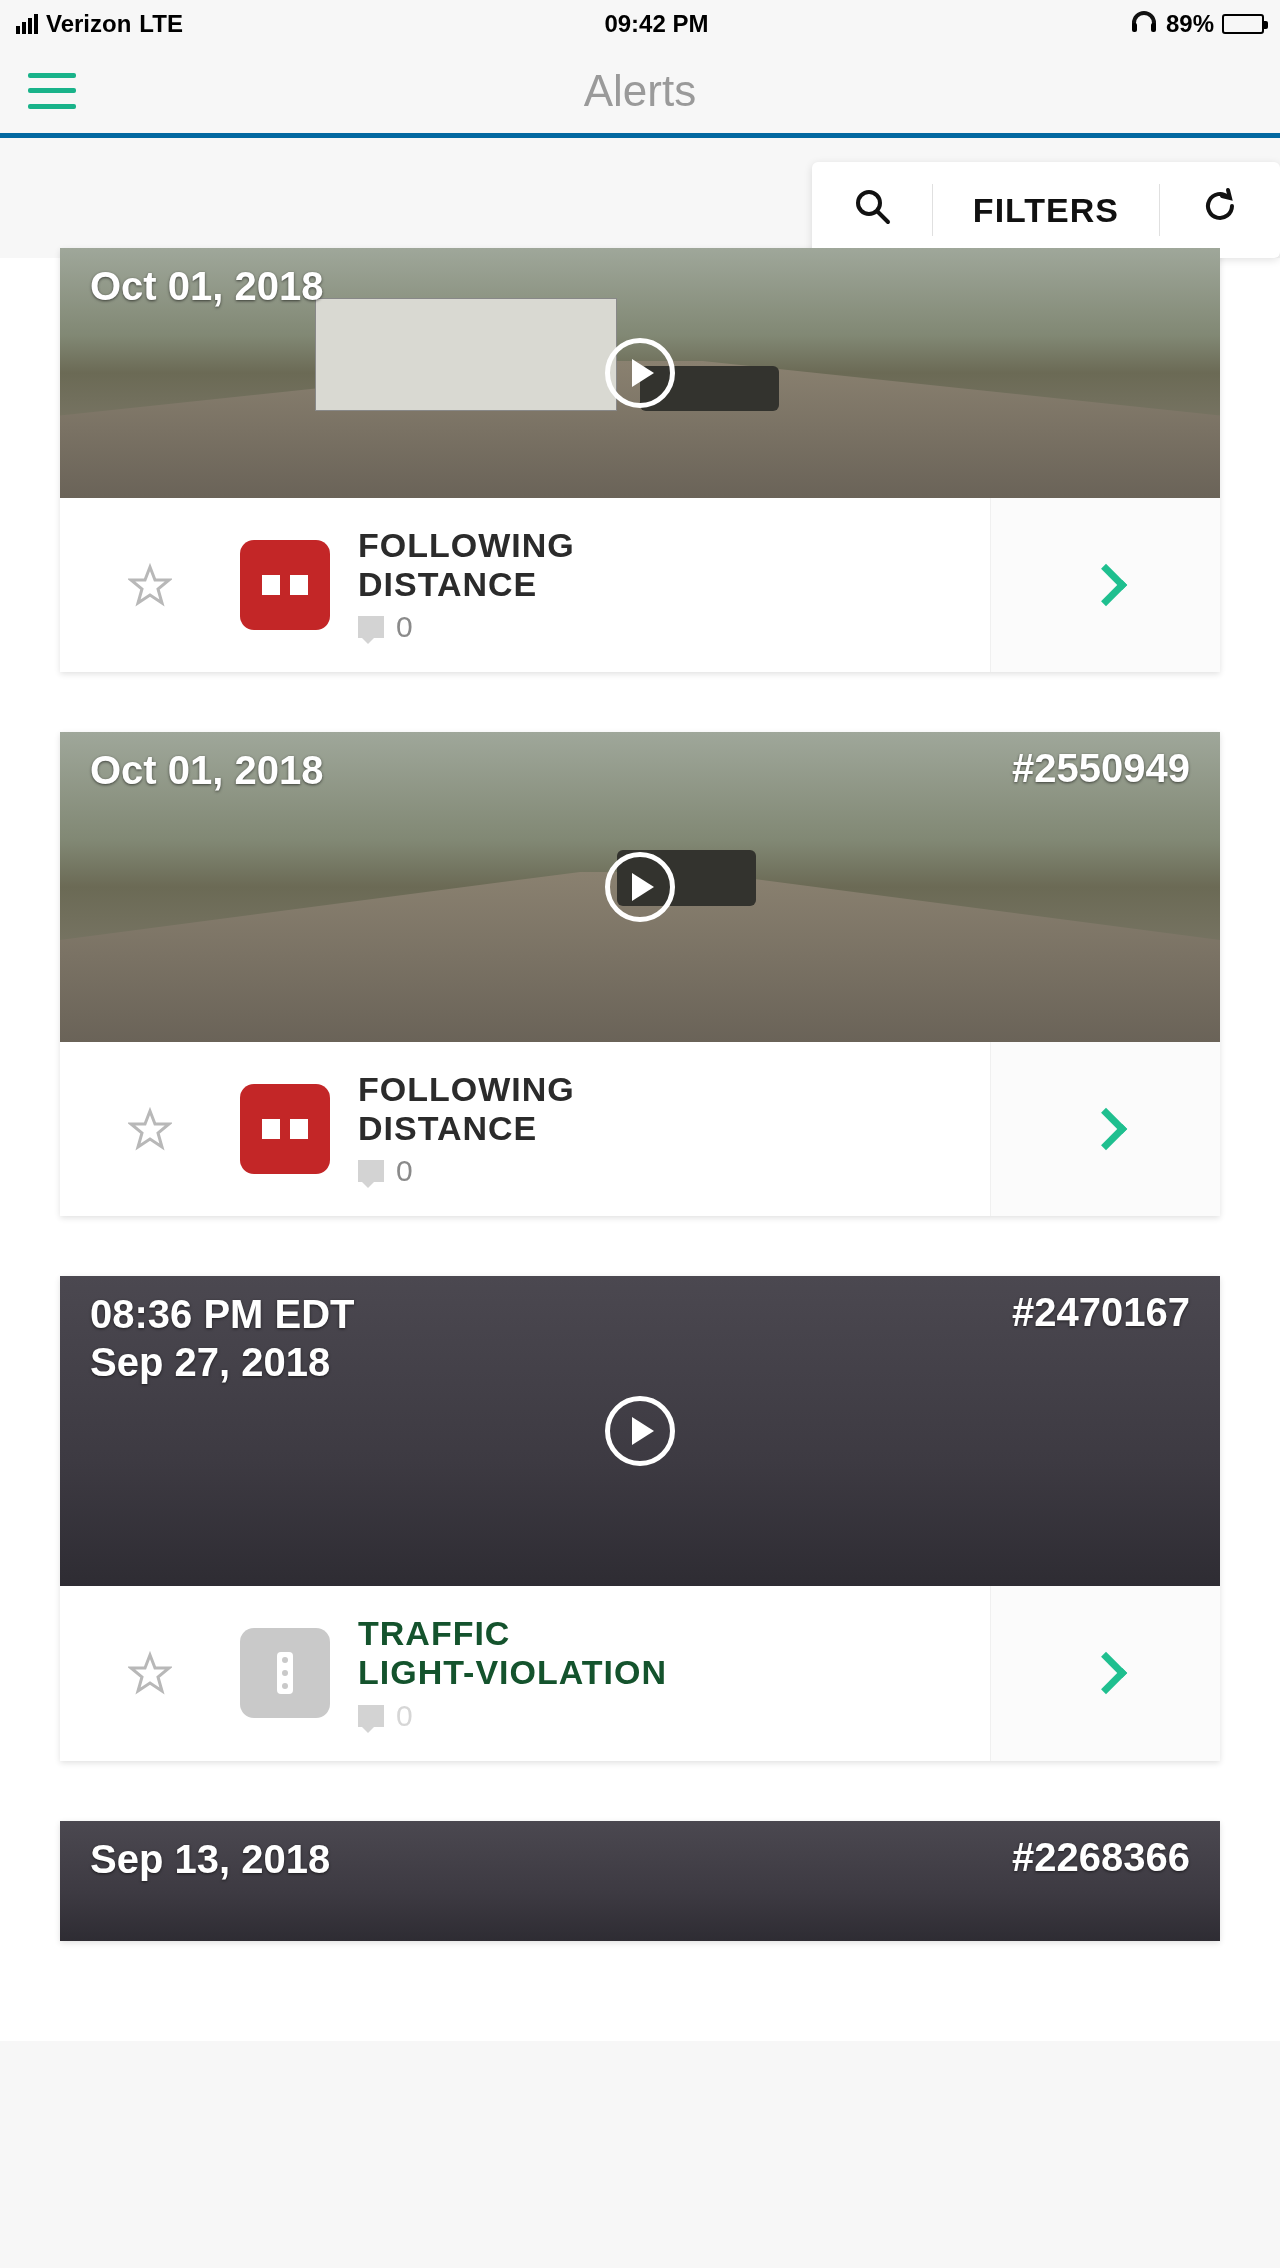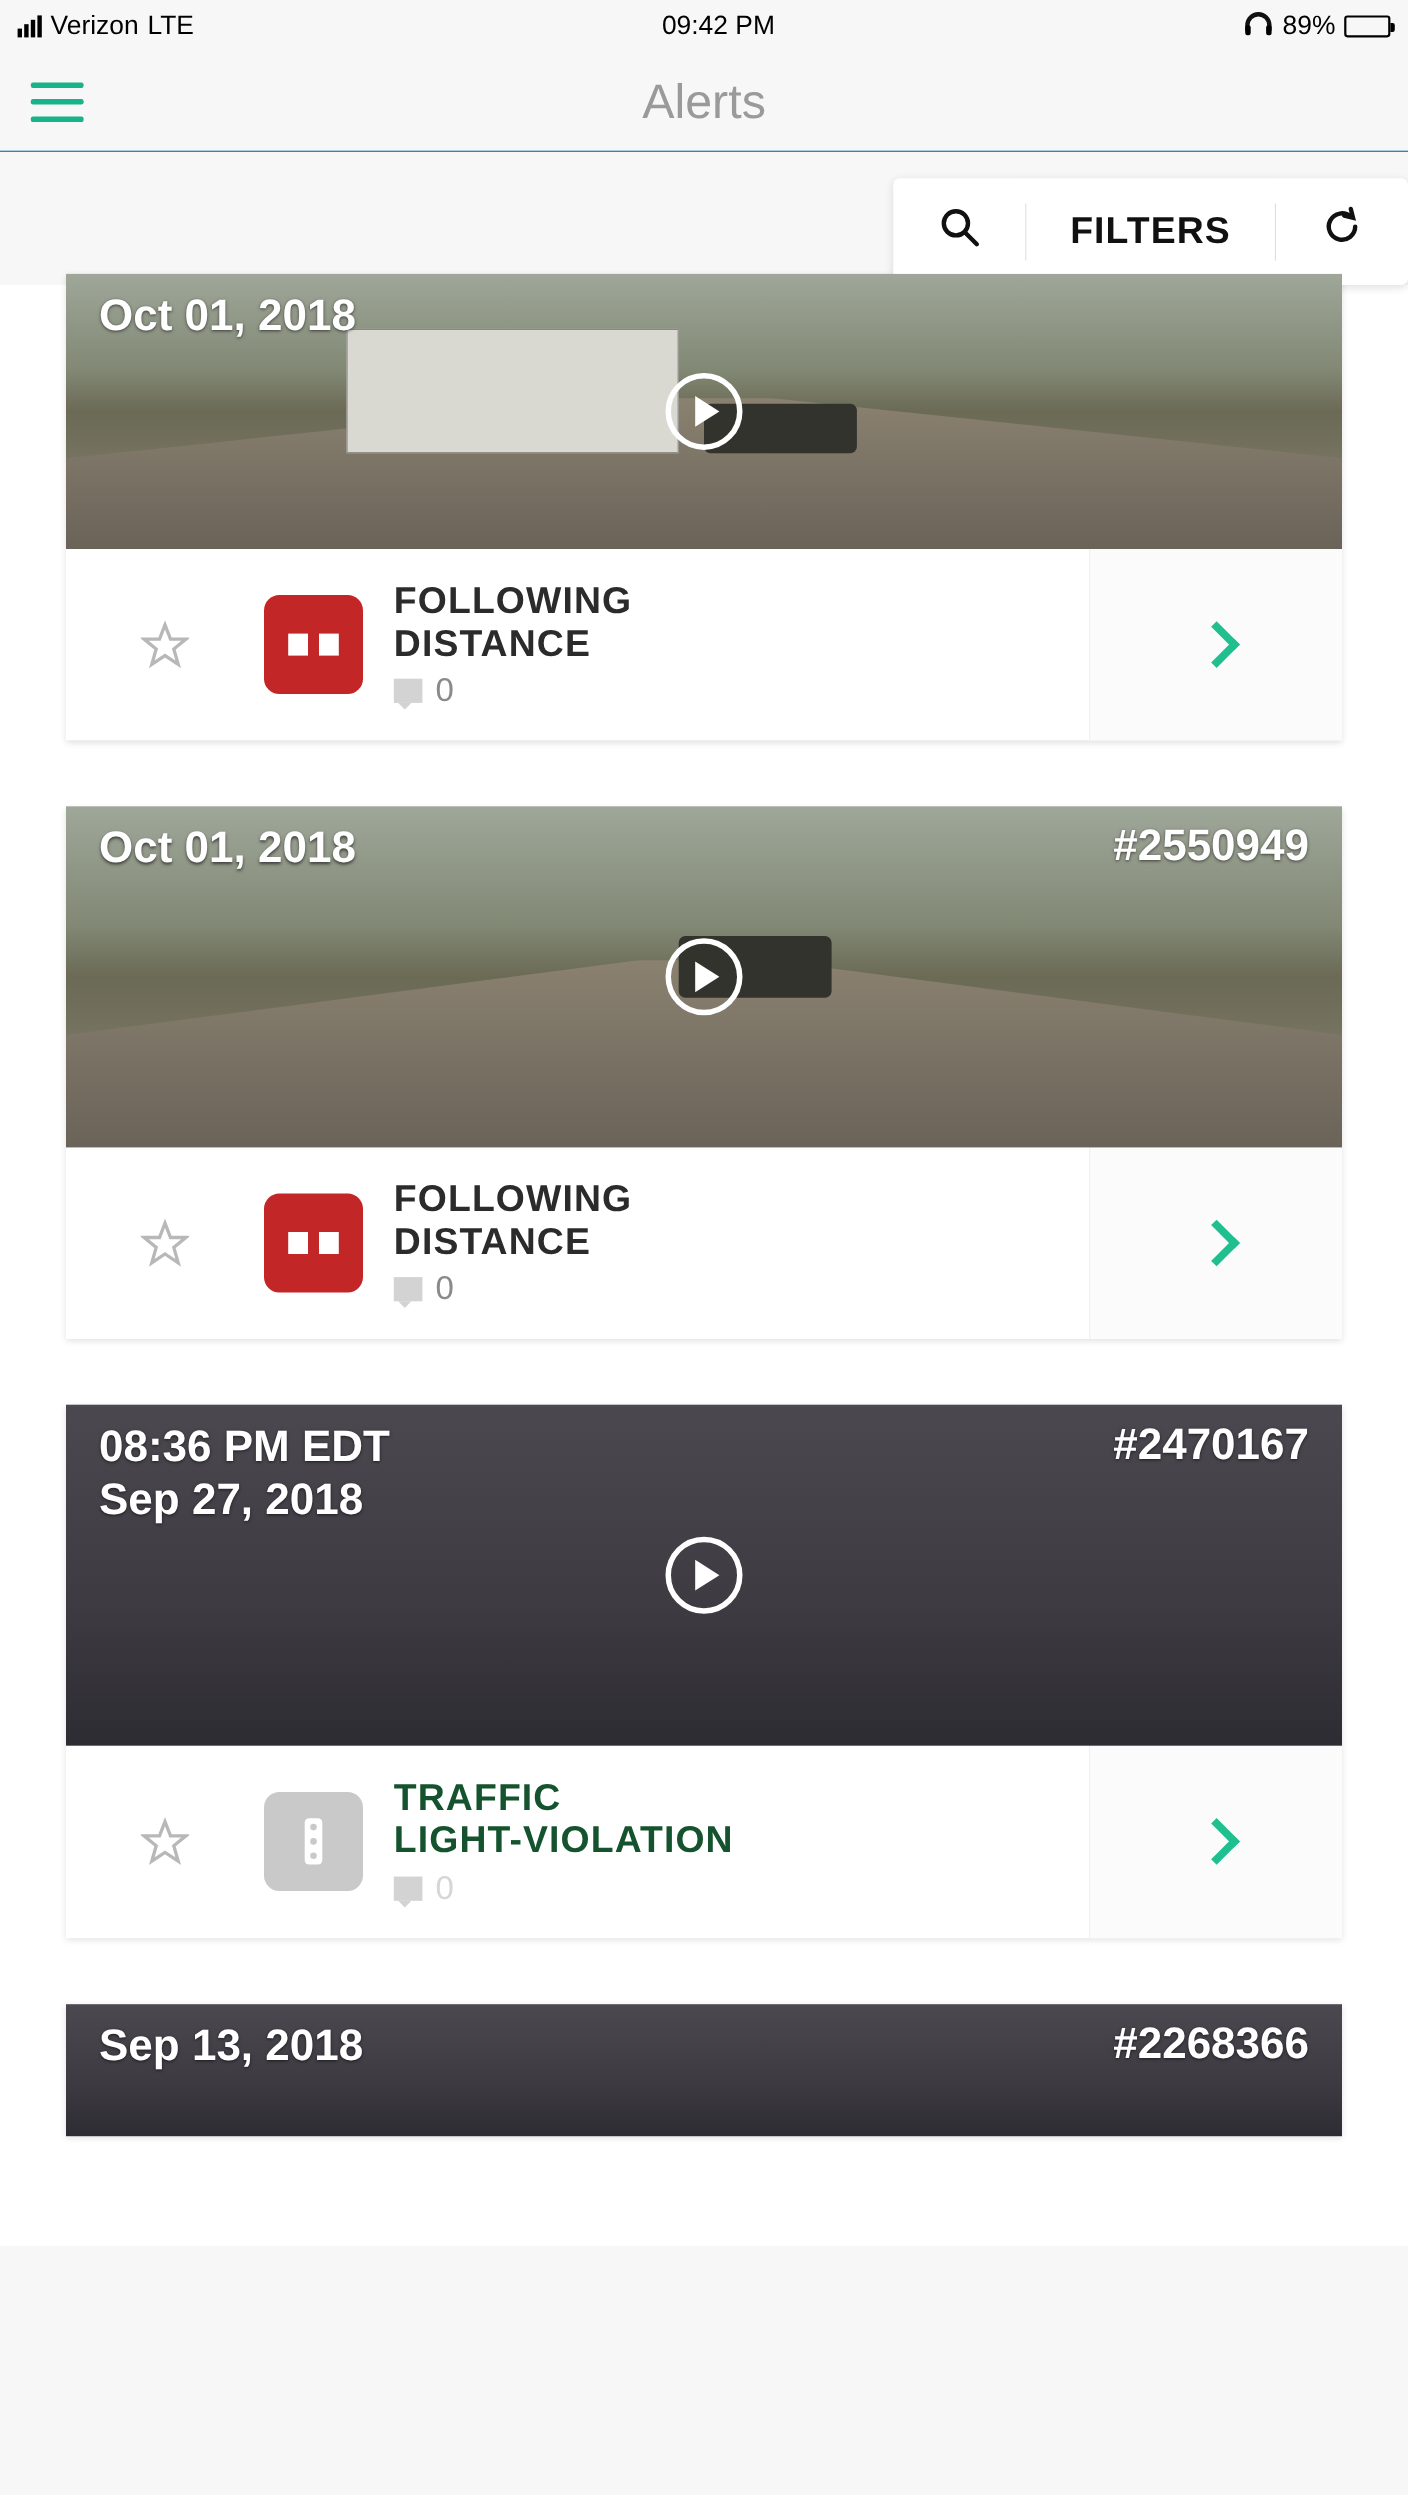--- a/index.html
+++ b/index.html
@@ -1,33 +1,33 @@
 <!DOCTYPE html>
 <html><head>
 <meta charset="utf-8">
 <style>
   * { box-sizing: border-box; margin: 0; padding: 0; }
   html, body { width: 1280px; background: #f7f7f7; font-family: -apple-system, Helvetica, Arial, sans-serif; }
   body { transform-origin: top left; }
 
   
-  .status-bar { height: 48px; display: flex; align-items: center; justify-content: space-between; padding: 0 16px; font-size: 24px; font-weight: 400; color: #000; }
+  .status-bar { height: 48px; display: flex; align-items: center; justify-content: space-between; padding: 0 16px; font-size: 24px; font-weight: 700; color: #000; }
   .status-left, .status-right { display: flex; align-items: center; gap: 8px; }
   .signal-bars { display: inline-flex; align-items: flex-end; gap: 2px; }
   .signal-bars span { width: 4px; background: #000; display: inline-block; }
   .signal-bars span:nth-child(1){height:8px}
   .signal-bars span:nth-child(2){height:12px}
   .signal-bars span:nth-child(3){height:16px}
   .signal-bars span:nth-child(4){height:20px}
   .battery { width: 42px; height: 20px; border: 2px solid #000; border-radius: 3px; position: relative; }
   .battery::after { content:""; position:absolute; right:-6px; top:5px; width:4px; height:8px; background:#000; border-radius:0 2px 2px 0;}
   .battery-fill { background:#000; height:100%; width:89%; }
 
   
-  .app-header { height: 90px; display: flex; align-items: center; justify-content: center; position: relative; border-bottom: 1px solid #0369a1; }
+  .app-header { height: 90px; display: flex; align-items: center; justify-content: center; position: relative; border-bottom: 5px solid #0369a1; }
   .burger { position: absolute; left: 28px; top: 50%; transform: translateY(-50%); width: 48px; height: 36px; display:flex; flex-direction:column; justify-content:space-between; cursor:pointer;}
   .burger span { height:5px; background:#19b38a; border-radius:2px; }
   .app-title { font-size: 44px; color: #9a9a9a; font-weight: 500; }
 
   
   .toolbar-wrap { display:flex; justify-content:flex-end; padding: 24px 0 0 0; }
   .toolbar { display:flex; align-items:center; background:#fff; border-radius:6px; box-shadow:0 2px 8px rgba(0,0,0,0.12); overflow:hidden; }
   .toolbar button { background:none; border:none; padding: 24px 40px; font-size:34px; font-weight:800; color:#111; letter-spacing:1px; cursor:pointer; display:flex; align-items:center; justify-content:center; }
   .toolbar .sep { width:1px; height:52px; background:#e0e0e0; }
   .icon-stroke{ stroke:#111; stroke-width:4; fill:none; stroke-linecap:round;}

